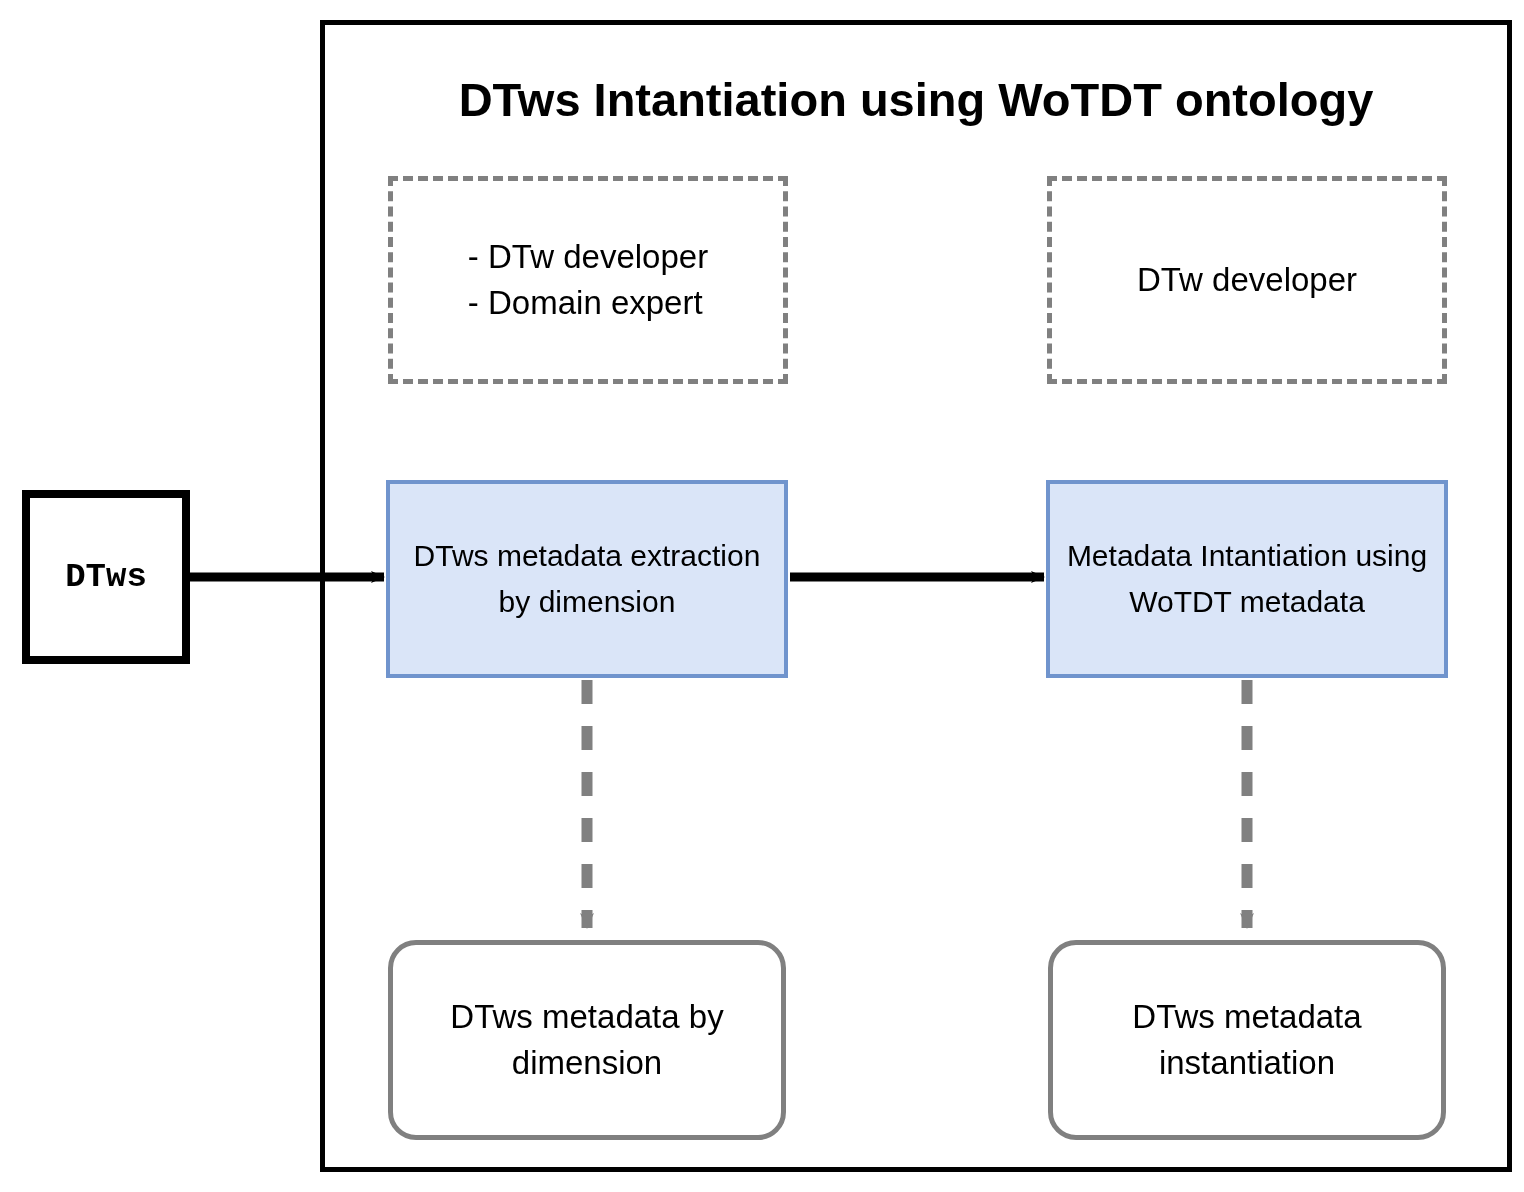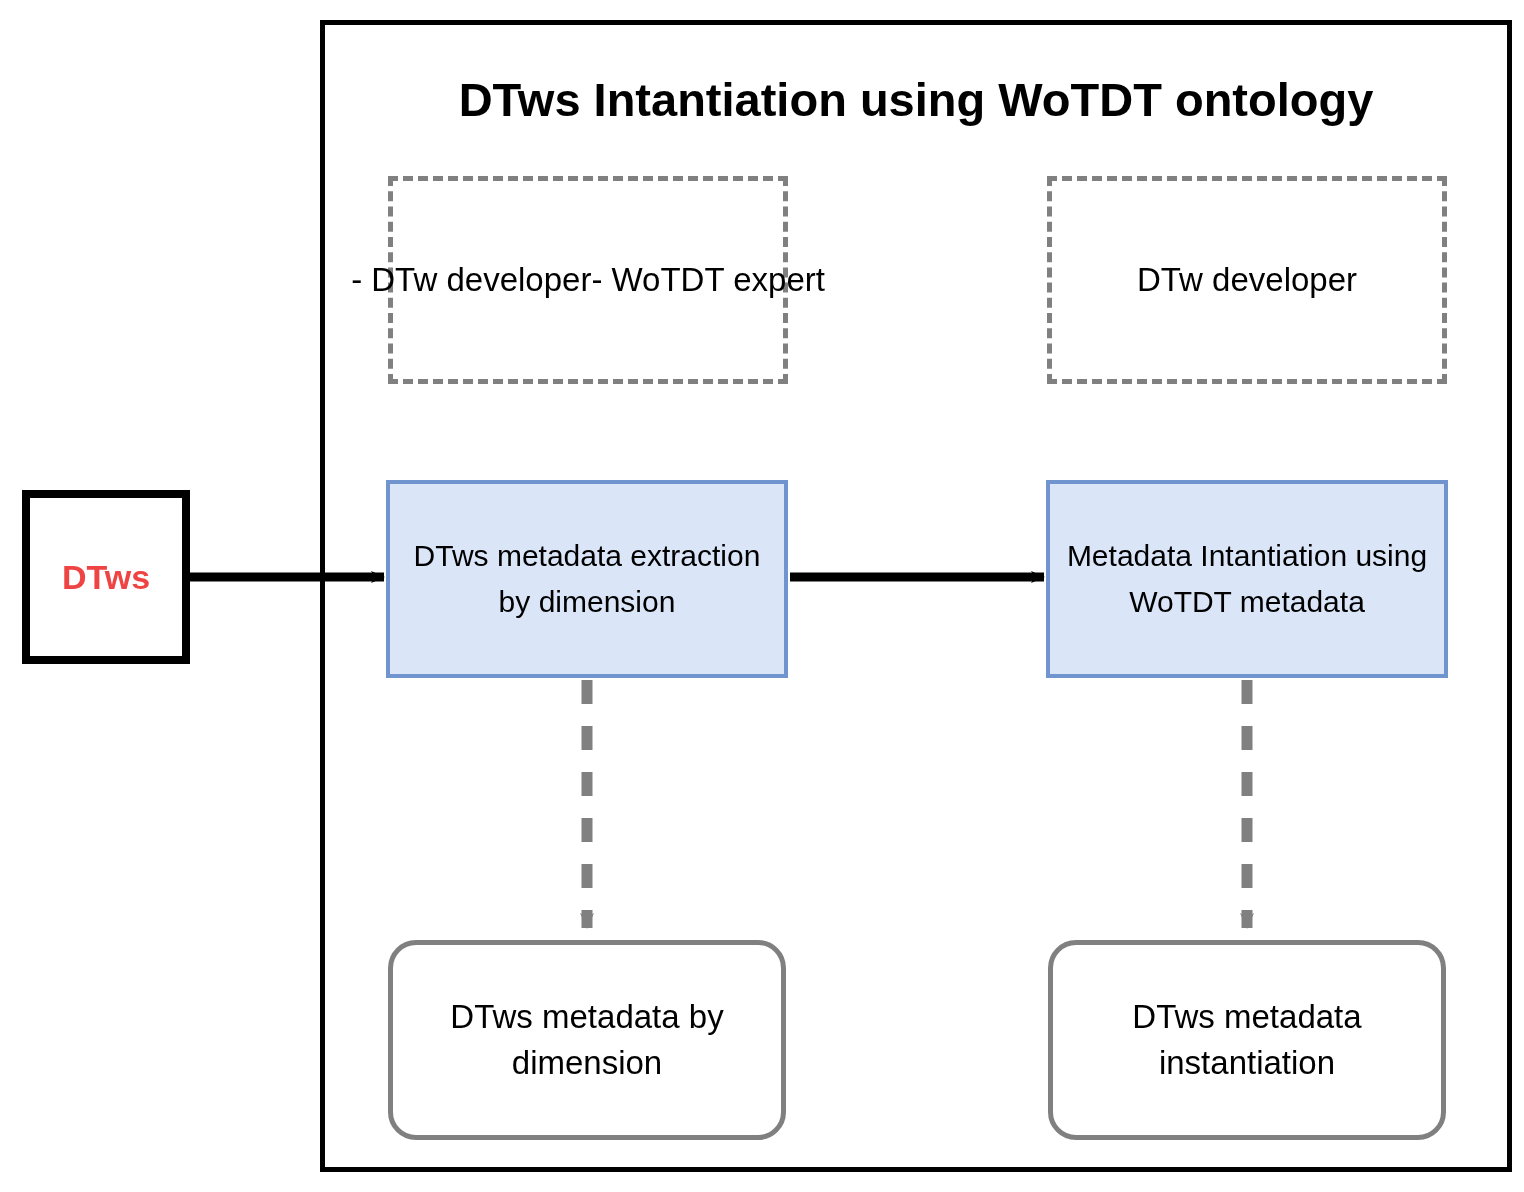--- a/index.html
+++ b/index.html
@@ -65,21 +65,21 @@
     text-align: left;
   }
   #actor-box-left {
     left: 388px;
     top: 176px;
     width: 400px;
     height: 208px;
   }
   #actor-box-left .actor-lines {
     display: flex;
-    flex-direction: row;
+    flex-direction: column;
     align-items: flex-start;
   }
   #actor-box-right {
     left: 1047px;
     top: 176px;
     width: 400px;
     height: 208px;
   }
 
   
@@ -155,21 +155,22 @@
     box-sizing: border-box;
     background: #ffffff;
     display: flex;
     align-items: center;
     justify-content: center;
     z-index: 5;
   }
   #input-box-dtws .label {
     font-size: 34px;
     font-weight: bold;
-    color: #ef4444;
+    color: #000000;
+    font-family: Liberation Mono, monospace;
   }
 
   
   #arrow-layer {
     position: absolute;
     left: 0;
     top: 0;
     width: 1524px;
     height: 1192px;
     z-index: 3;
@@ -212,21 +213,21 @@
     </g>
   </svg>
 
   <div id="input-box-dtws">
     <span class="label">DTws</span>
   </div>
 
   <div class="actor-box" id="actor-box-left">
     <div class="actor-lines">
       <span class="actor-line">- DTw developer</span>
-      <span class="actor-line">- WoTDT expert</span>
+      <span class="actor-line">- Domain expert</span>
     </div>
   </div>
 
   <div class="actor-box" id="actor-box-right">
     <span class="actor-line">DTw developer</span>
   </div>
 
   <div class="process-box" id="process-box-extraction">
     <span class="label">DTws metadata extraction by dimension</span>
   </div>

